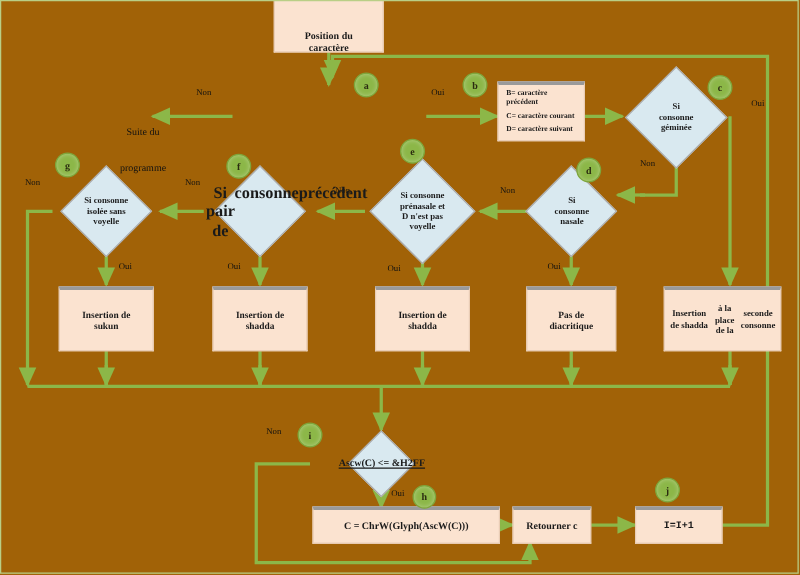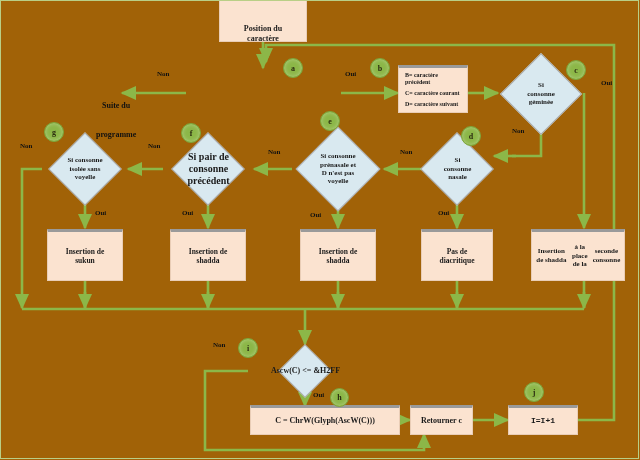--- a/index.html
+++ b/index.html
@@ -61,21 +61,21 @@
     font-weight:bold;
     display:flex;align-items:center;justify-content:center;
     font-size:8px;
     box-shadow:inset 0 0 4px rgba(255,255,255,.35);
   }
 
   
   .lbl{
     position:absolute;
     color:#111;
-    font-weight:bold;
+    font-weight:normal;
     white-space:pre;
     line-height:1.2;
   }
   .lbl.tiny{font-size:7px;}
   .lbl.small{font-size:8px;margin-left:26px;}
 </style>
 </head>
 <body>
 
 <div id="canvas">
@@ -180,21 +180,21 @@
     <div class="dtext" style="font-size:7px;display:flex;flex-direction:column;">
       <span>Si consonne</span>
       <span>prénasale et</span>
       <span>D n'est pas</span>
       <span>voyelle</span>
     </div>
   </div>
 
   <div class="node diamond" style="left:163px;top:133px;width:91px;height:72px;">
     <div class="dshape" style="width:52px;height:52px;left:19px;top:10px;"></div>
-    <div class="dtext" style="font-size:10px;display:flex;flex-direction:column;">
+    <div class="dtext" style="font-size:13px;display:flex;flex-direction:row;">
       <span>Si pair de</span>
       <span>consonne</span>
       <span>précédent</span>
     </div>
   </div>
 
   <div class="node diamond" style="left:42px;top:133px;width:86px;height:72px;">
     <div class="dshape" style="width:52px;height:52px;left:17px;top:10px;"></div>
     <div class="dtext" style="font-size:7px;display:flex;flex-direction:column;">
       <span>Si consonne</span>
@@ -224,21 +224,21 @@
   </div>
 
   <div class="node box" style="left:531px;top:229px;width:94px;height:52px;font-size:7px;flex-direction:row;">
     <span>Insertion de shadda</span>
     <span>à la place de la</span>
     <span>seconde consonne</span>
   </div>
 
   <div class="node diamond" style="left:248px;top:344px;width:115px;height:54px;">
     <div class="dshape" style="width:38px;height:38px;left:38px;top:8px;"></div>
-    <div class="dtext" style="font-size:8px;">Ascw(C) &lt;= &amp;H2FF</div>
+    <div class="dtext" style="font-size:8px;text-decoration:underline;">Ascw(C) &lt;= &amp;H2FF</div>
   </div>
 
   <div class="node box" style="left:410px;top:405px;width:63px;height:30px;font-size:8px;">
     <span>Retourner c</span>
   </div>
 
   <div class="node box" style="left:250px;top:405px;width:150px;height:30px;font-size:8px;">
     <span>C = ChrW(Glyph(AscW(C)))</span>
   </div>
 

